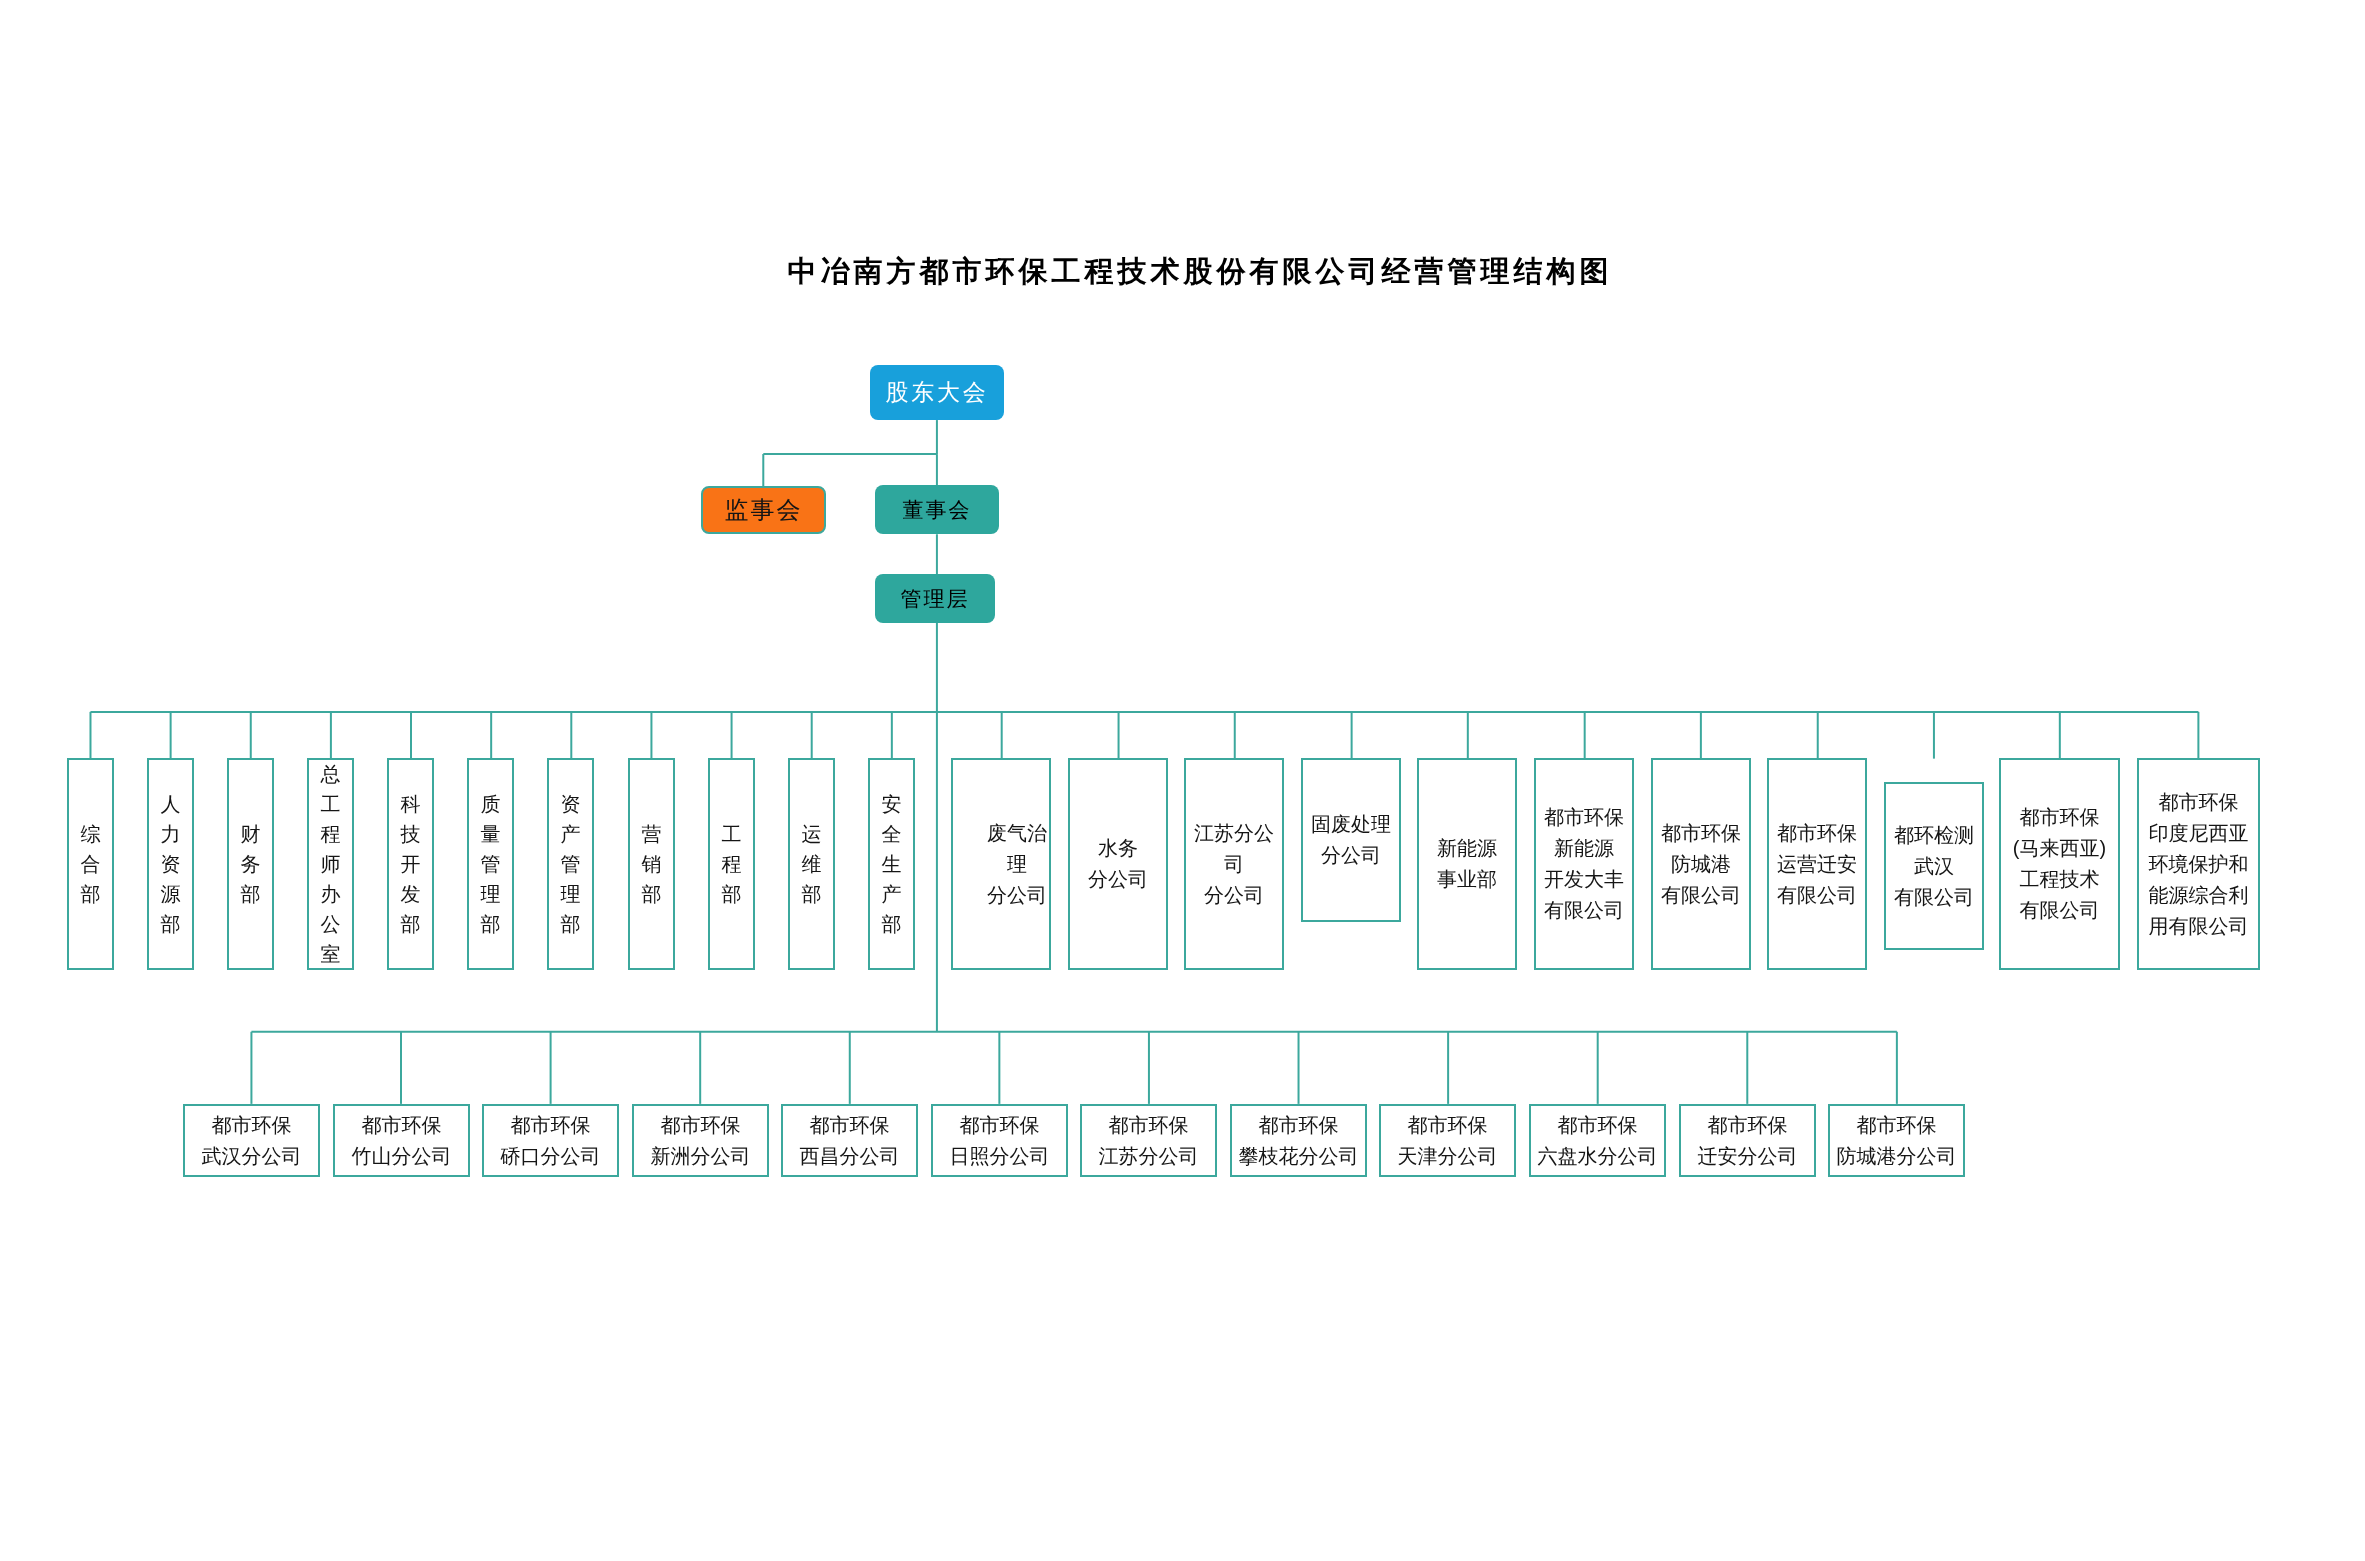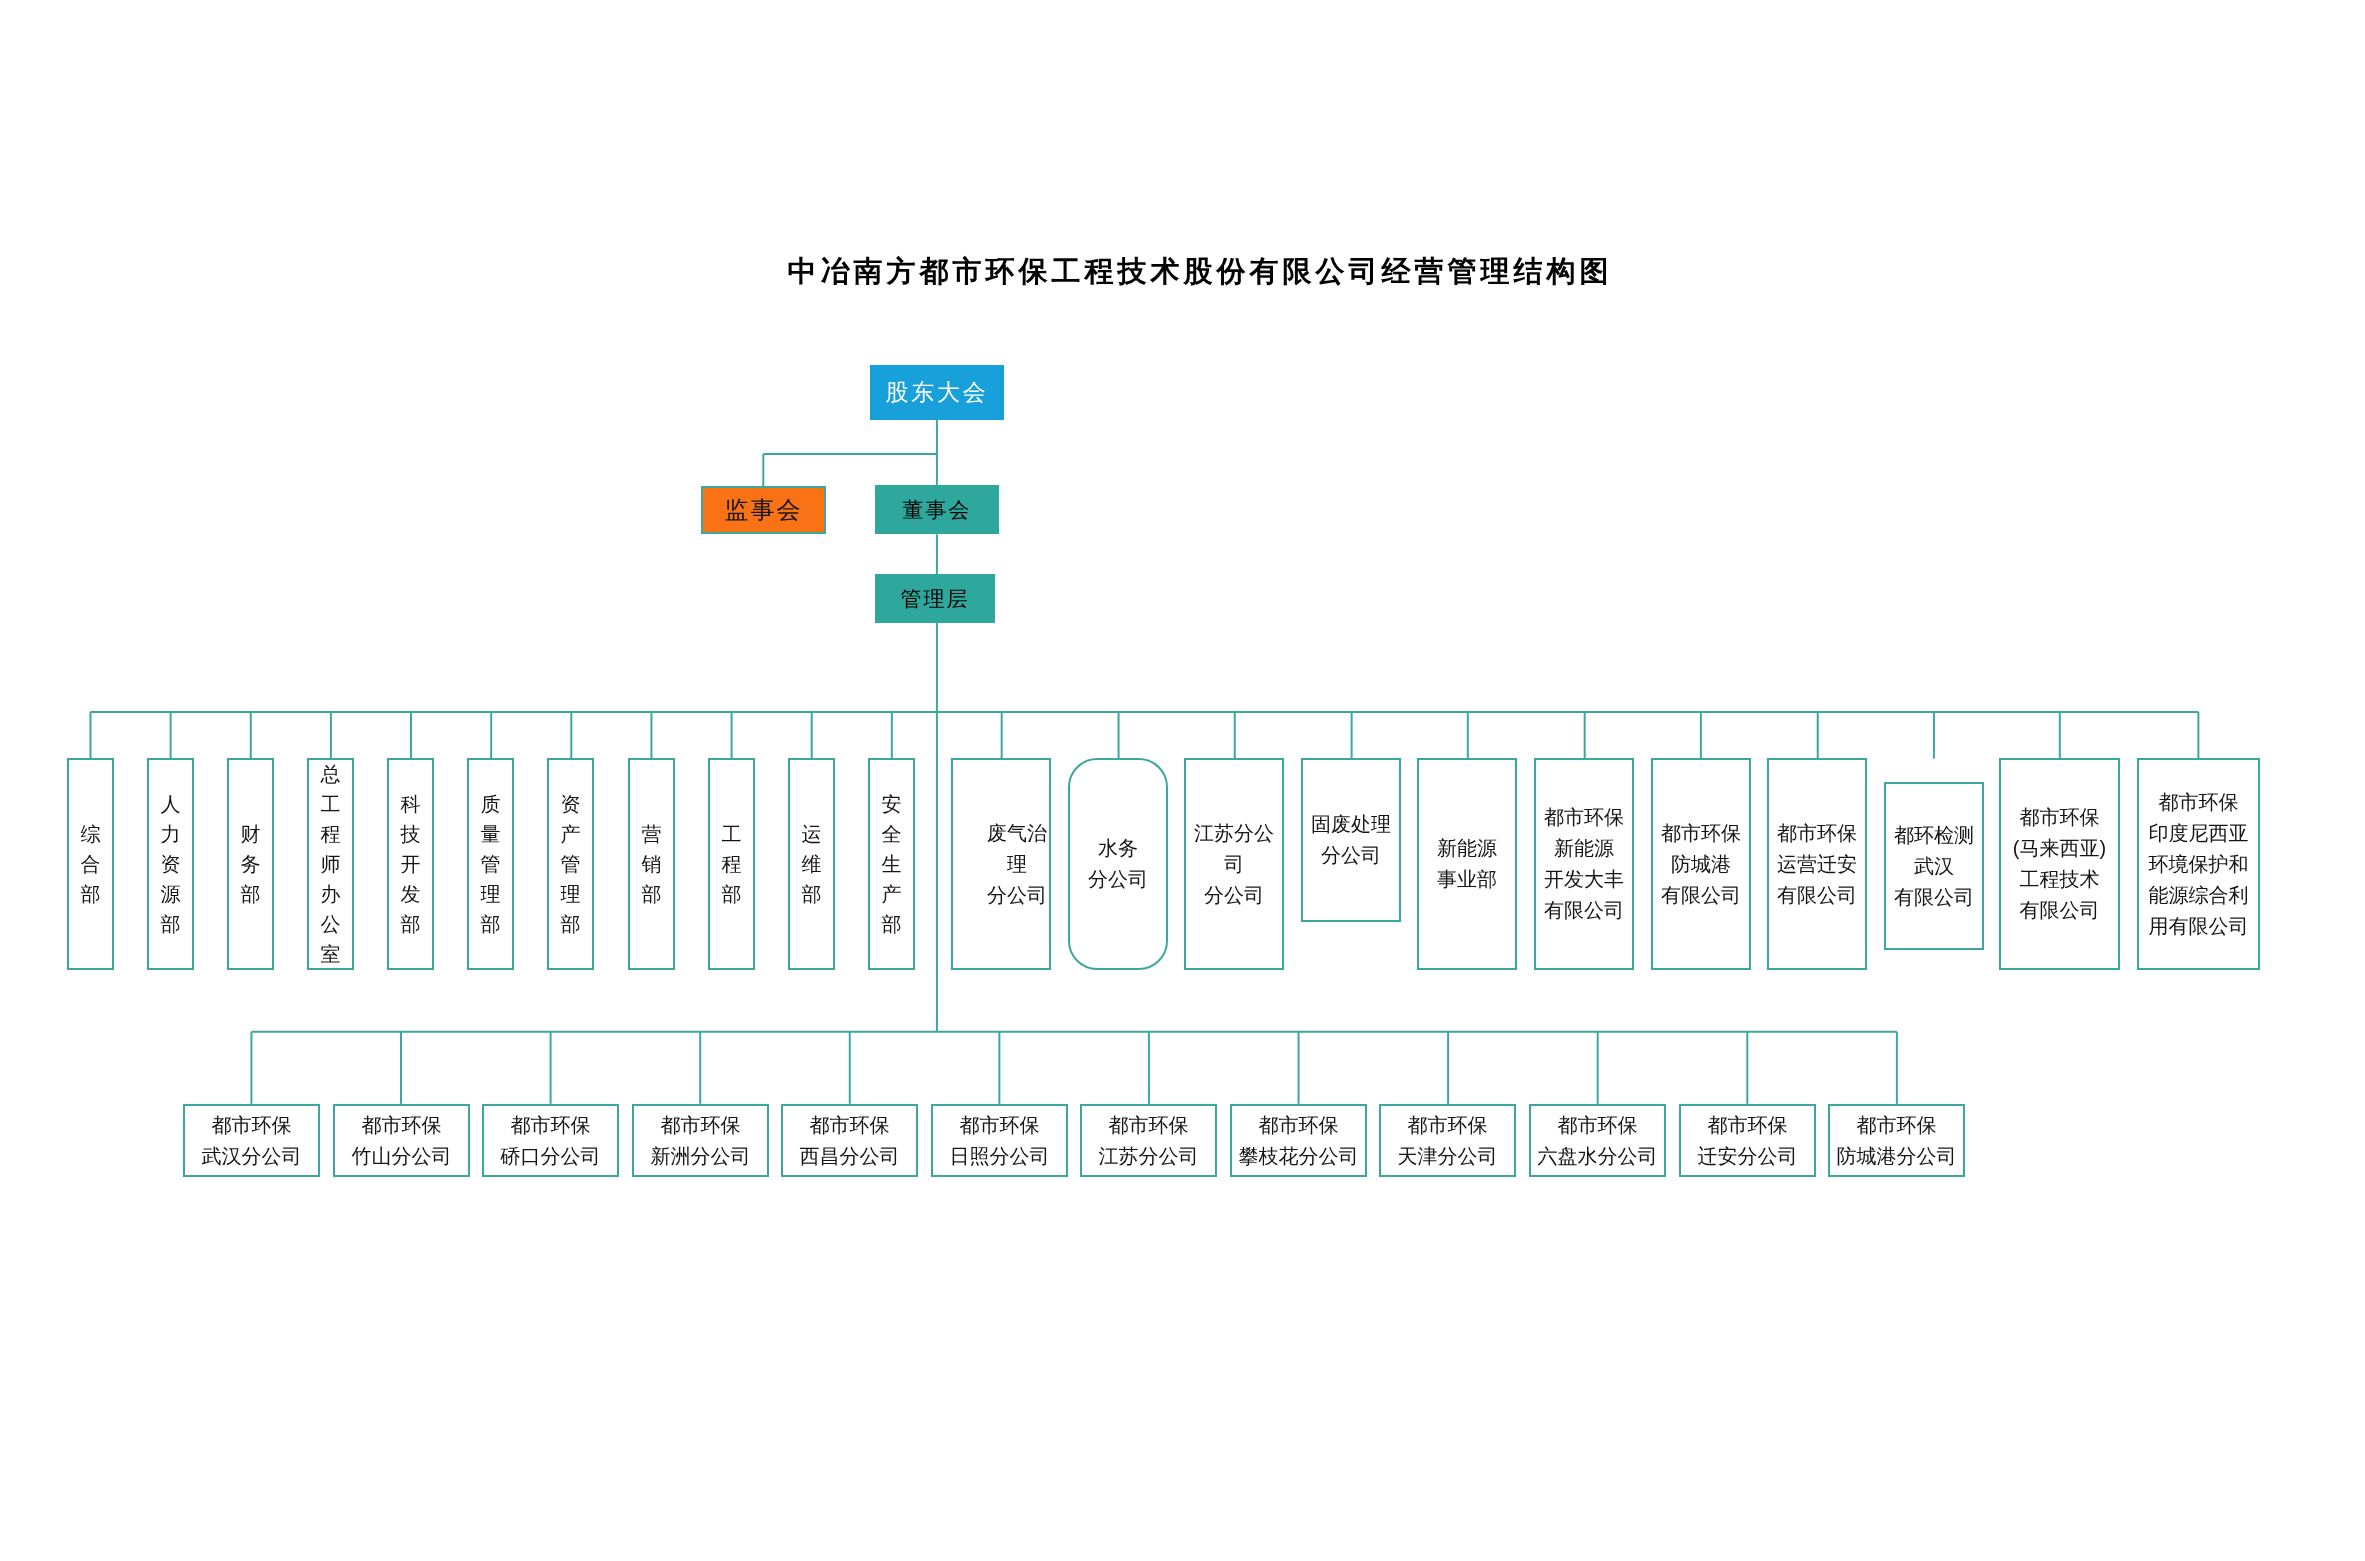--- a/index.html
+++ b/index.html
@@ -11,21 +11,21 @@
   #connectors{position:absolute;left:0;top:0;width:2366px;height:1562px;}
 
   .title{
     position:absolute;top:235px;left:0;width:100%;
     text-align:center;font-size:29px;font-weight:bold;letter-spacing:4px;color:#000;
     margin:17px;
   }
 
   .node{
     position:absolute;display:flex;align-items:center;justify-content:center;
-    box-sizing:border-box;text-align:left;
+    box-sizing:border-box;text-align:left;border-radius:8px;
   }
   .node.fill-blue{background:var(--blue);color:#fff;font-size:23px;letter-spacing:2.7px;}
   .node.fill-teal{background:var(--teal);color:#000000;font-size:21px;letter-spacing:2px;}
   .node.outline{background:#f97316;border:2px solid var(--line);color:var(--ink);font-size:24px;letter-spacing:2px;}
 
   .dept{
     position:absolute;box-sizing:border-box;background:#fff;border:2px solid var(--line);
     display:flex;flex-direction:column;align-items:center;justify-content:center;
     font-size:20px;color:var(--ink);
   }
@@ -184,21 +184,21 @@
       <div class="chwrap">
         <span class="ch">安</span>
         <span class="ch">全</span>
         <span class="ch">生</span>
         <span class="ch">产</span>
         <span class="ch">部</span>
       </div>
     </div>
     <div class="sub" style="left: 951px; top: 758px; width: 100px; height: 212px; padding-left: 32px;">废气治理
 分公司</div>
-    <div class="sub" style="left: 1068px; top: 758px; width: 100px; height: 212px; border-radius: 29px;">水务
+    <div class="sub" style="left: 1068px; top: 758px; width: 100px; height: 212px;">水务
 分公司</div>
     <div class="sub" style="left: 1184px; top: 758px; width: 100px; height: 212px;">江苏分公司
 分公司</div>
     <div class="sub" style="left: 1301px; top: 758px; width: 100px; height: 164px;">固废处理
 分公司</div>
     <div class="sub" style="left: 1417px; top: 758px; width: 100px; height: 212px;">新能源
 事业部</div>
     <div class="sub" style="left: 1534px; top: 758px; width: 100px; height: 212px;">都市环保
 新能源
 开发大丰

